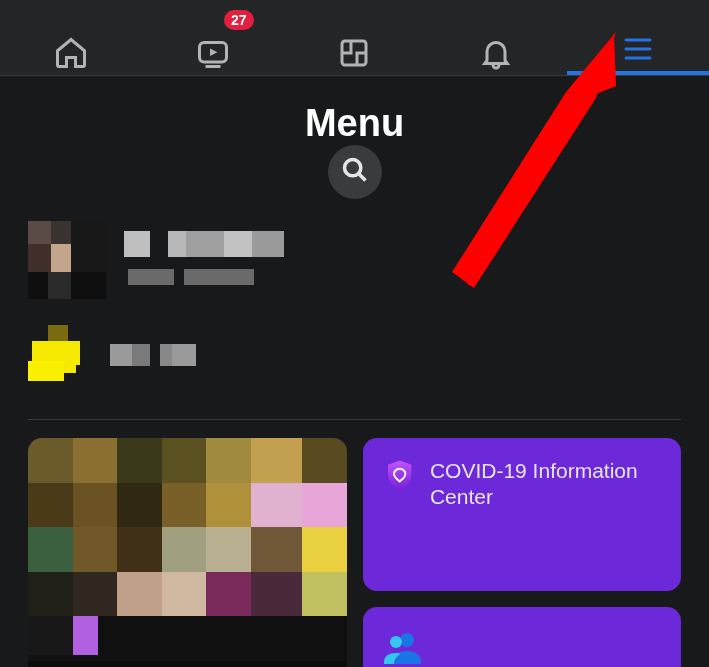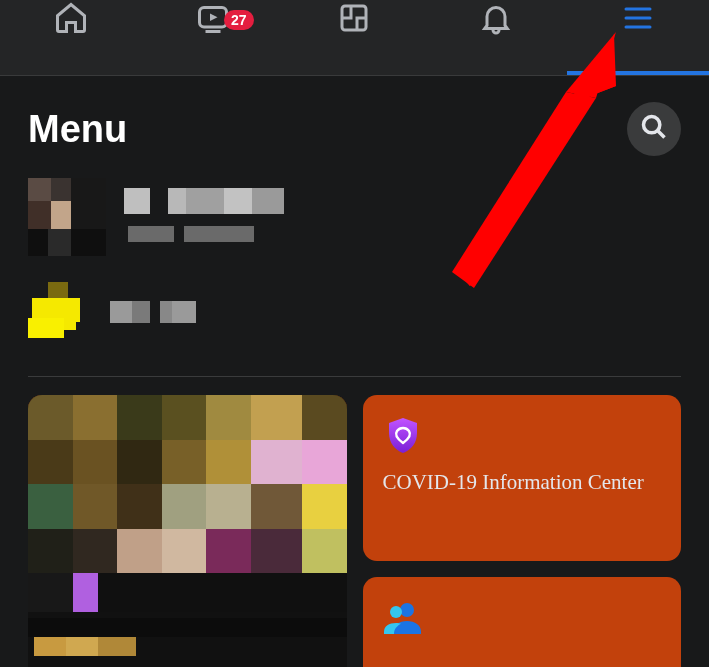--- a/index.html
+++ b/index.html
@@ -11,21 +11,21 @@
     background: #242526;
     display: flex;
     align-items: center;
     justify-content: space-around;
     border-bottom: 1px solid #393a3b;
   }
   .topbar .nav-btn {
     flex: 1;
     height: 100%;
     display: flex;
-    align-items: flex-start;
+    align-items: flex-end;
     justify-content: center;
     position: relative;
     cursor: pointer;
   }
   .nav-btn svg { width: 36px; height: 36px; stroke: #b0b3b8; fill: none; stroke-width: 2; }
   .nav-btn.active { border-bottom: 4px solid #2374e1; }
   .nav-btn.active svg { stroke: #2374e1; }
   .badge {
     position: absolute;
     top: 10px;
@@ -38,20 +38,21 @@
     padding: 1px 7px;
     line-height: 18px;
   }
 
   
   .header-row {
     display: flex;
     align-items: center;
     justify-content: space-between;
     padding: 26px 28px 18px 28px;
+    flex-direction: column;
   }
   .page-title {
     font-size: 38px;
     font-weight: 700;
     color: #fff;
   }
   .search-btn {
     width: 54px;
     height: 54px;
     border-radius: 50%;
@@ -81,29 +82,28 @@
   .divider { height:1px; background:#3a3b3c; margin: 14px 28px 0 28px; }
 
   
   .grid {
     display: grid;
     grid-template-columns: 1fr 1fr;
     gap: 16px;
     padding: 18px 28px 0 28px;
   }
   .card {
-    background: #c2410c;
+    background: #6d28d9;
     border-radius: 14px;
     padding: 20px 20px;
     display: flex;
-    flex-direction: column;
+    flex-direction: row;
     gap: 14px;
     cursor: pointer;
     min-height: 90px;
-    font-family: Liberation Serif, serif;
   }
   .card.tall { grid-row: span 2; padding: 0; overflow: hidden; }
   .card-icon { width: 40px; height: 40px; }
   .card-label { font-size: 21px; font-weight: 500; color: #e4e6eb; line-height: 1.25; }
 
   
   .mosaic { width:100%; height:100%; }
 
   
   .arrow-overlay {

